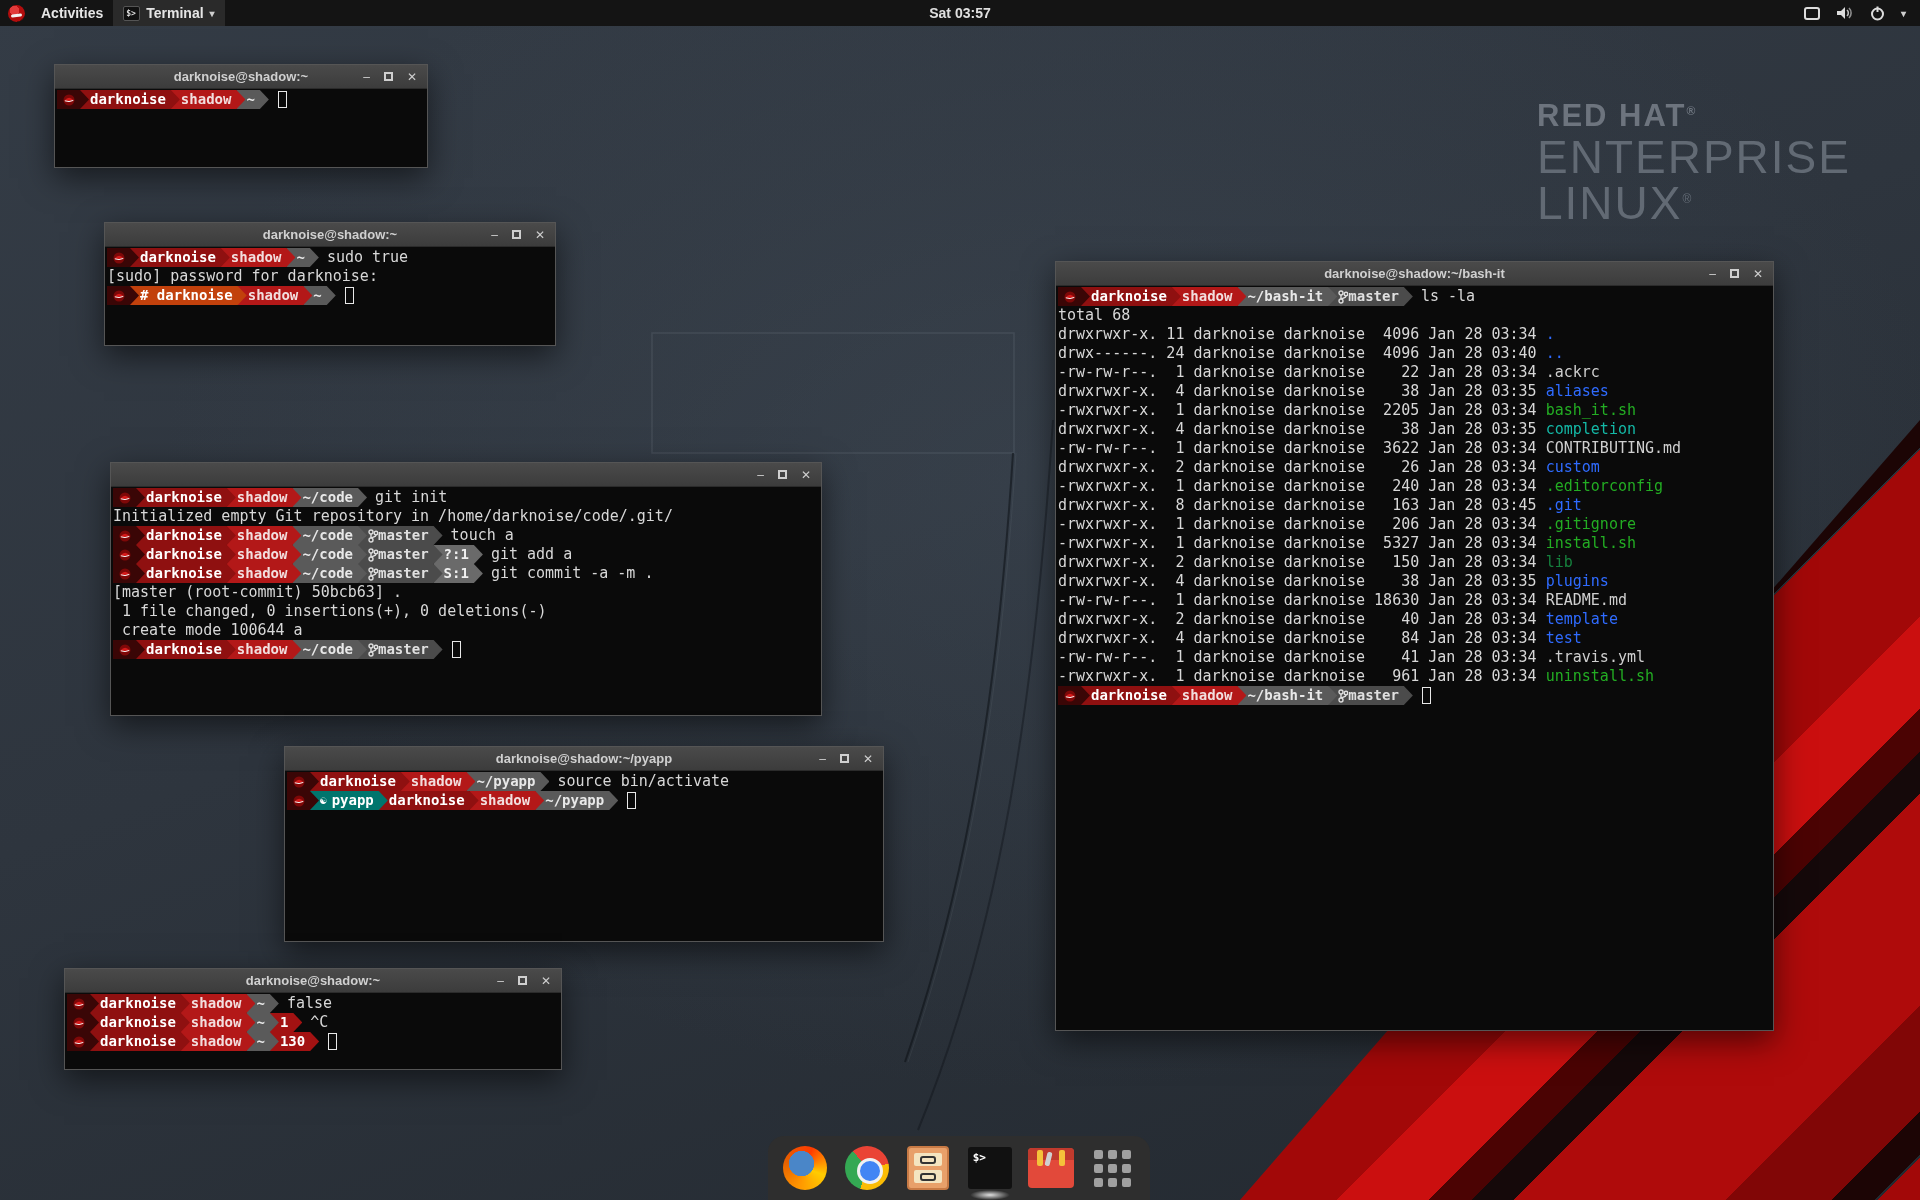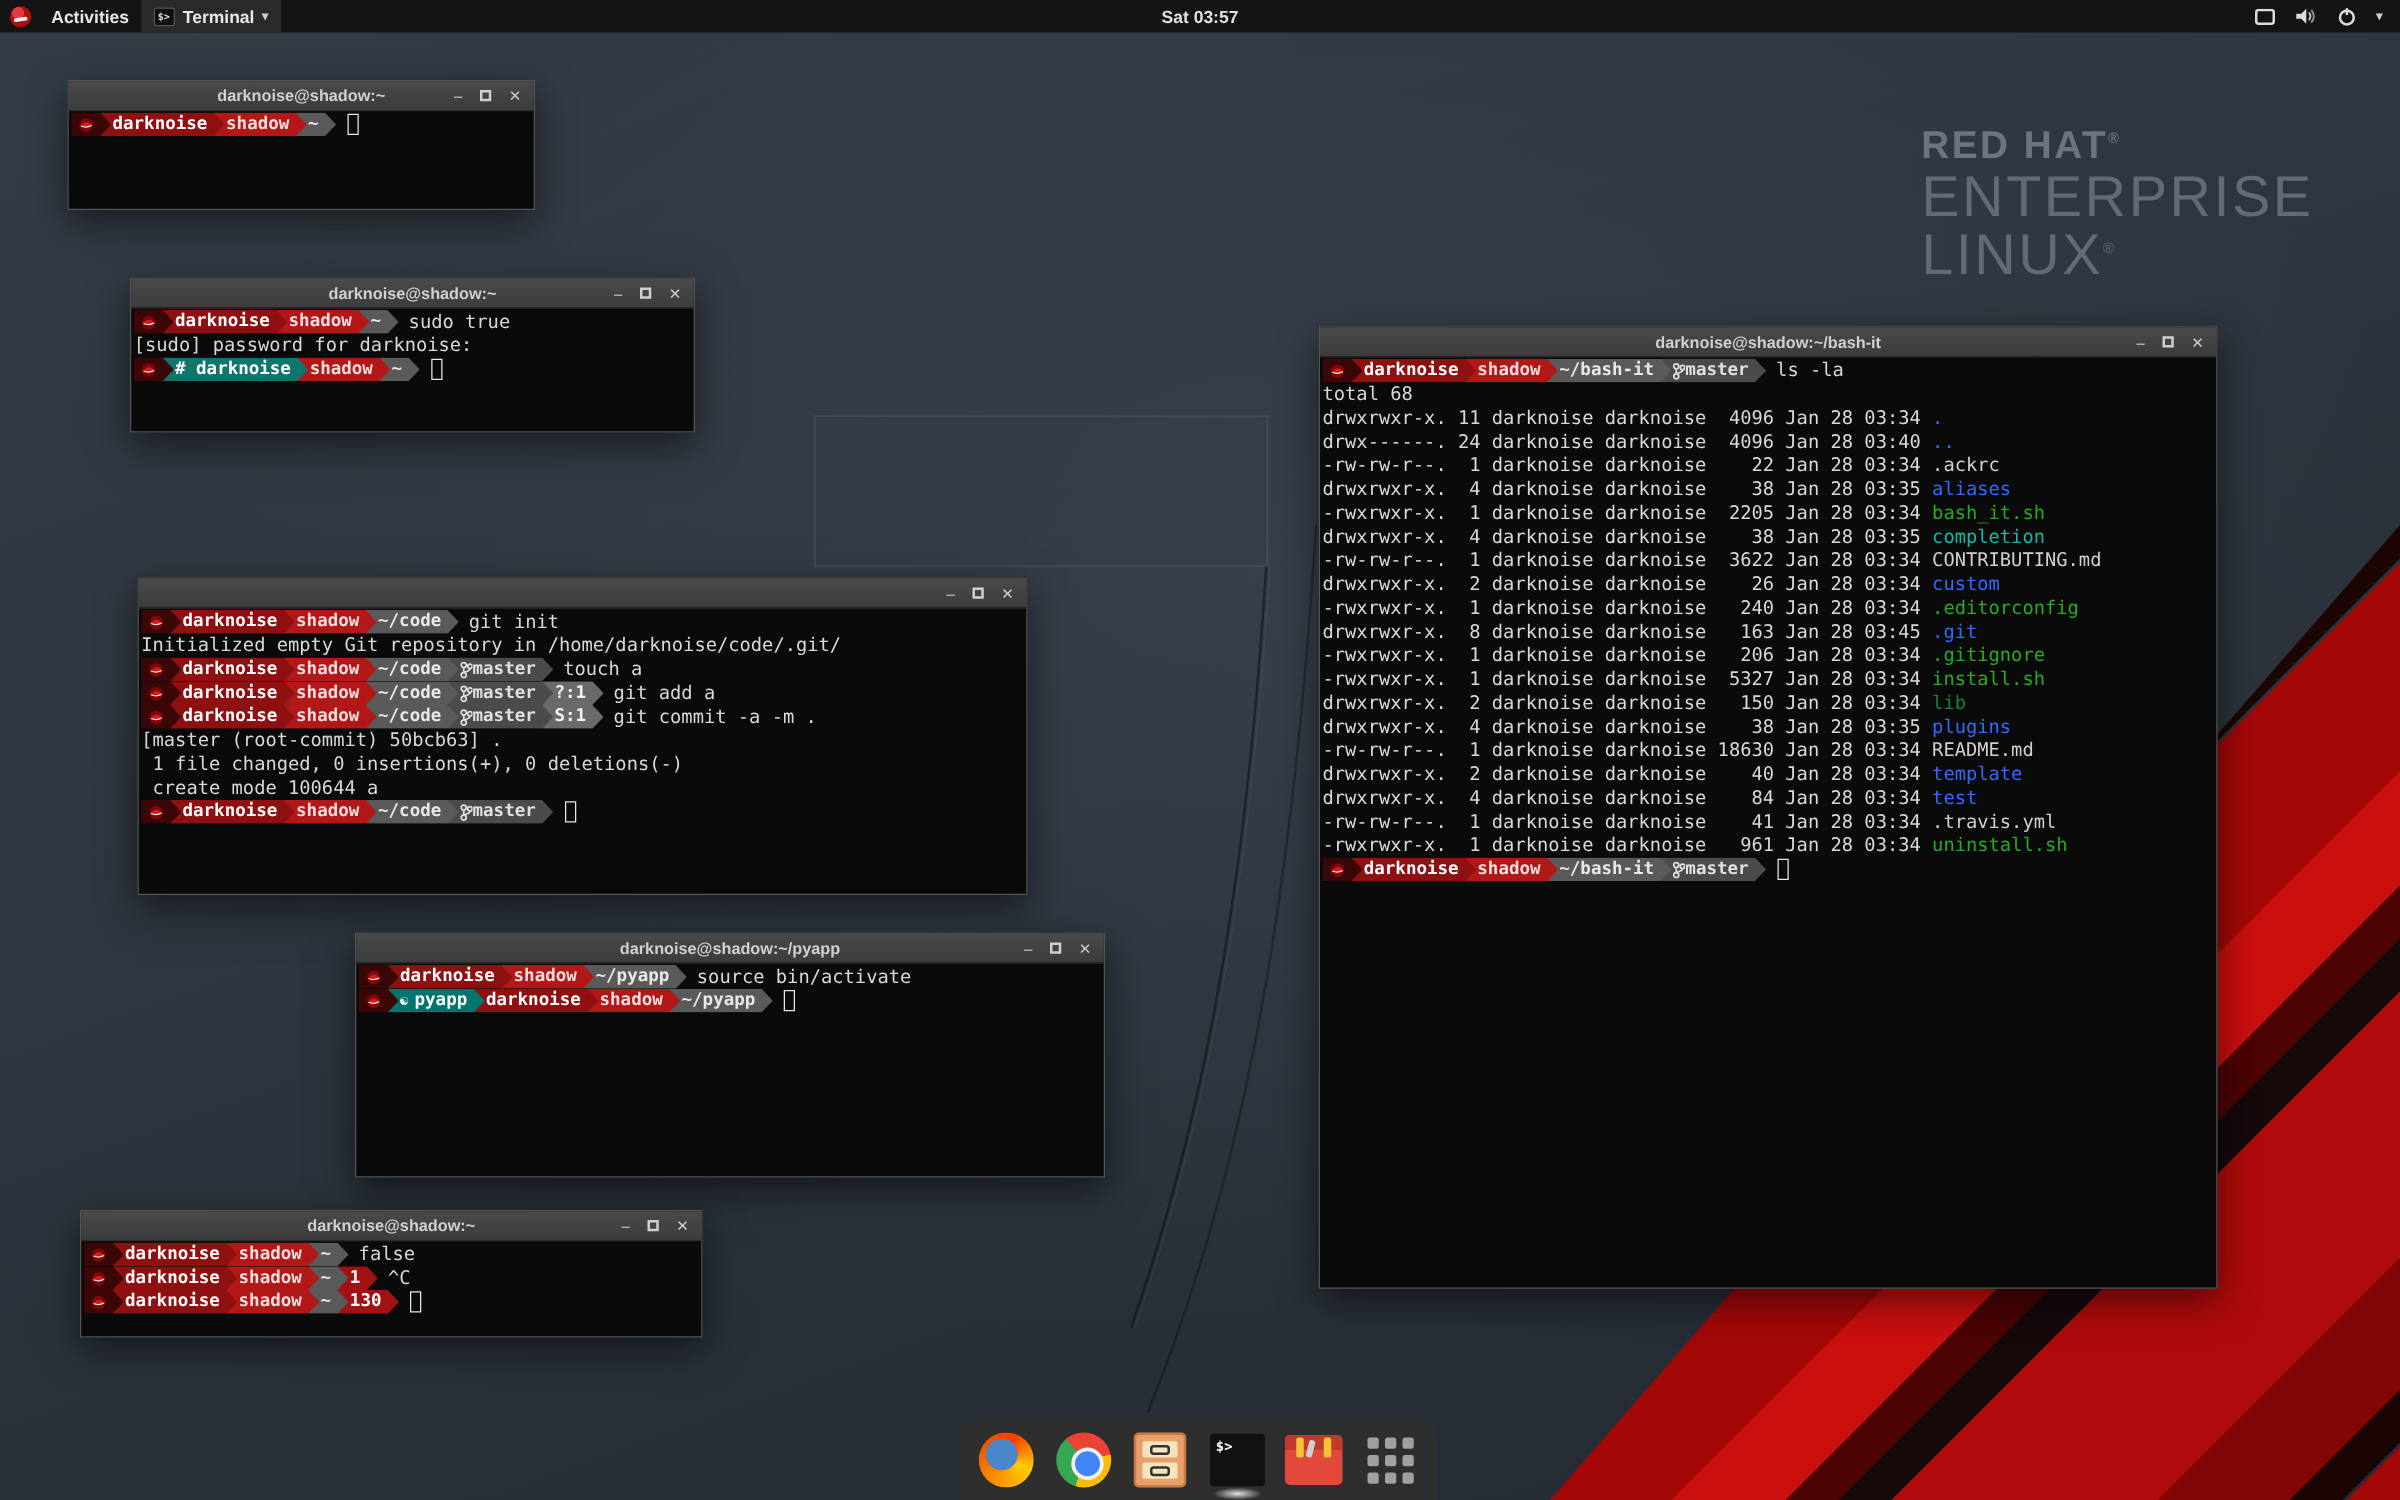--- a/index.html
+++ b/index.html
@@ -169,21 +169,21 @@
           <div class="term-line prompt-line"><span class="seg first" style="background: rgb(58, 6, 6); z-index: 40;"><svg width="12" height="12">
                 <circle cx="6" cy="6" r="5.5" fill="#7e0808"></circle>
                 <path d="M1.5 6.5 Q6 1 10.5 6.2 Q8 9 1.5 6.5" fill="#d41a1a"></path>
                 <path d="M1.8 6.8 Q6 8.6 10.3 6.4" fill="none" stroke="#eee" stroke-width="1"></path>
               </svg></span><span class="seg" style="background: rgb(143, 16, 16); color: rgb(255, 255, 255); z-index: 39;">darknoise</span><span class="seg" style="background: rgb(179, 24, 24); color: rgb(242, 222, 222); z-index: 38;">shadow</span><span class="seg" style="background: rgb(90, 90, 90); color: rgb(232, 232, 232); z-index: 37;">~</span><span class="cmd">sudo true</span></div>
           <div class="term-line">[sudo] password for darknoise:</div>
           <div class="term-line prompt-line"><span class="seg first" style="background: rgb(58, 6, 6); z-index: 40;"><svg width="12" height="12">
                 <circle cx="6" cy="6" r="5.5" fill="#7e0808"></circle>
                 <path d="M1.5 6.5 Q6 1 10.5 6.2 Q8 9 1.5 6.5" fill="#d41a1a"></path>
                 <path d="M1.8 6.8 Q6 8.6 10.3 6.4" fill="none" stroke="#eee" stroke-width="1"></path>
-              </svg></span><span class="seg" style="background: #0f766e; color: rgb(255, 255, 255); z-index: 39;"># darknoise</span><span class="seg" style="background: rgb(179, 24, 24); color: rgb(242, 222, 222); z-index: 38;">shadow</span><span class="seg" style="background: rgb(90, 90, 90); color: rgb(232, 232, 232); z-index: 37;">~</span><span class="cursor"></span></div>
+              </svg></span><span class="seg" style="background: #c2410c; color: rgb(255, 255, 255); z-index: 39;"># darknoise</span><span class="seg" style="background: rgb(179, 24, 24); color: rgb(242, 222, 222); z-index: 38;">shadow</span><span class="seg" style="background: rgb(90, 90, 90); color: rgb(232, 232, 232); z-index: 37;">~</span><span class="cursor"></span></div>
         </div>
       </div>
       <div class="term-window" style="left: 110px; top: 462px; width: 712px; height: 254px;">
         <div class="titlebar">
           <div class="tb-btns">
             <span class="b">–</span>
             <span class="b max"></span>
             <span class="b">✕</span>
           </div>
         </div>

